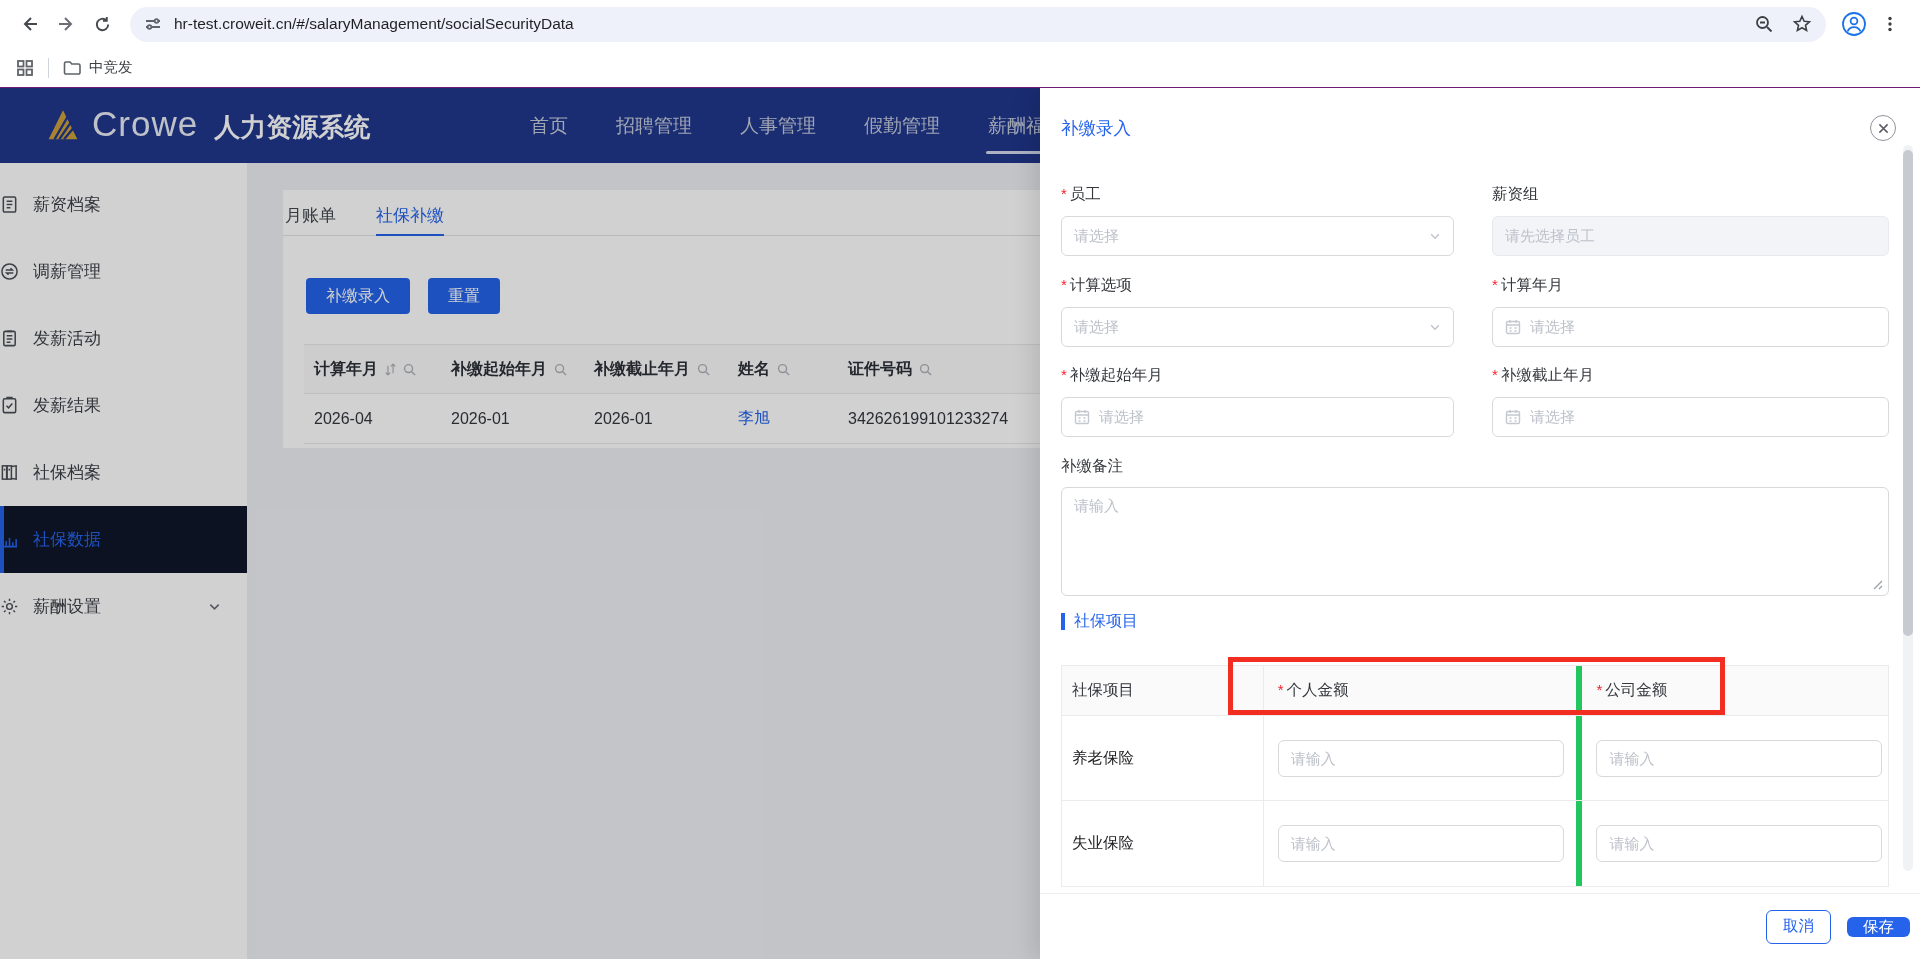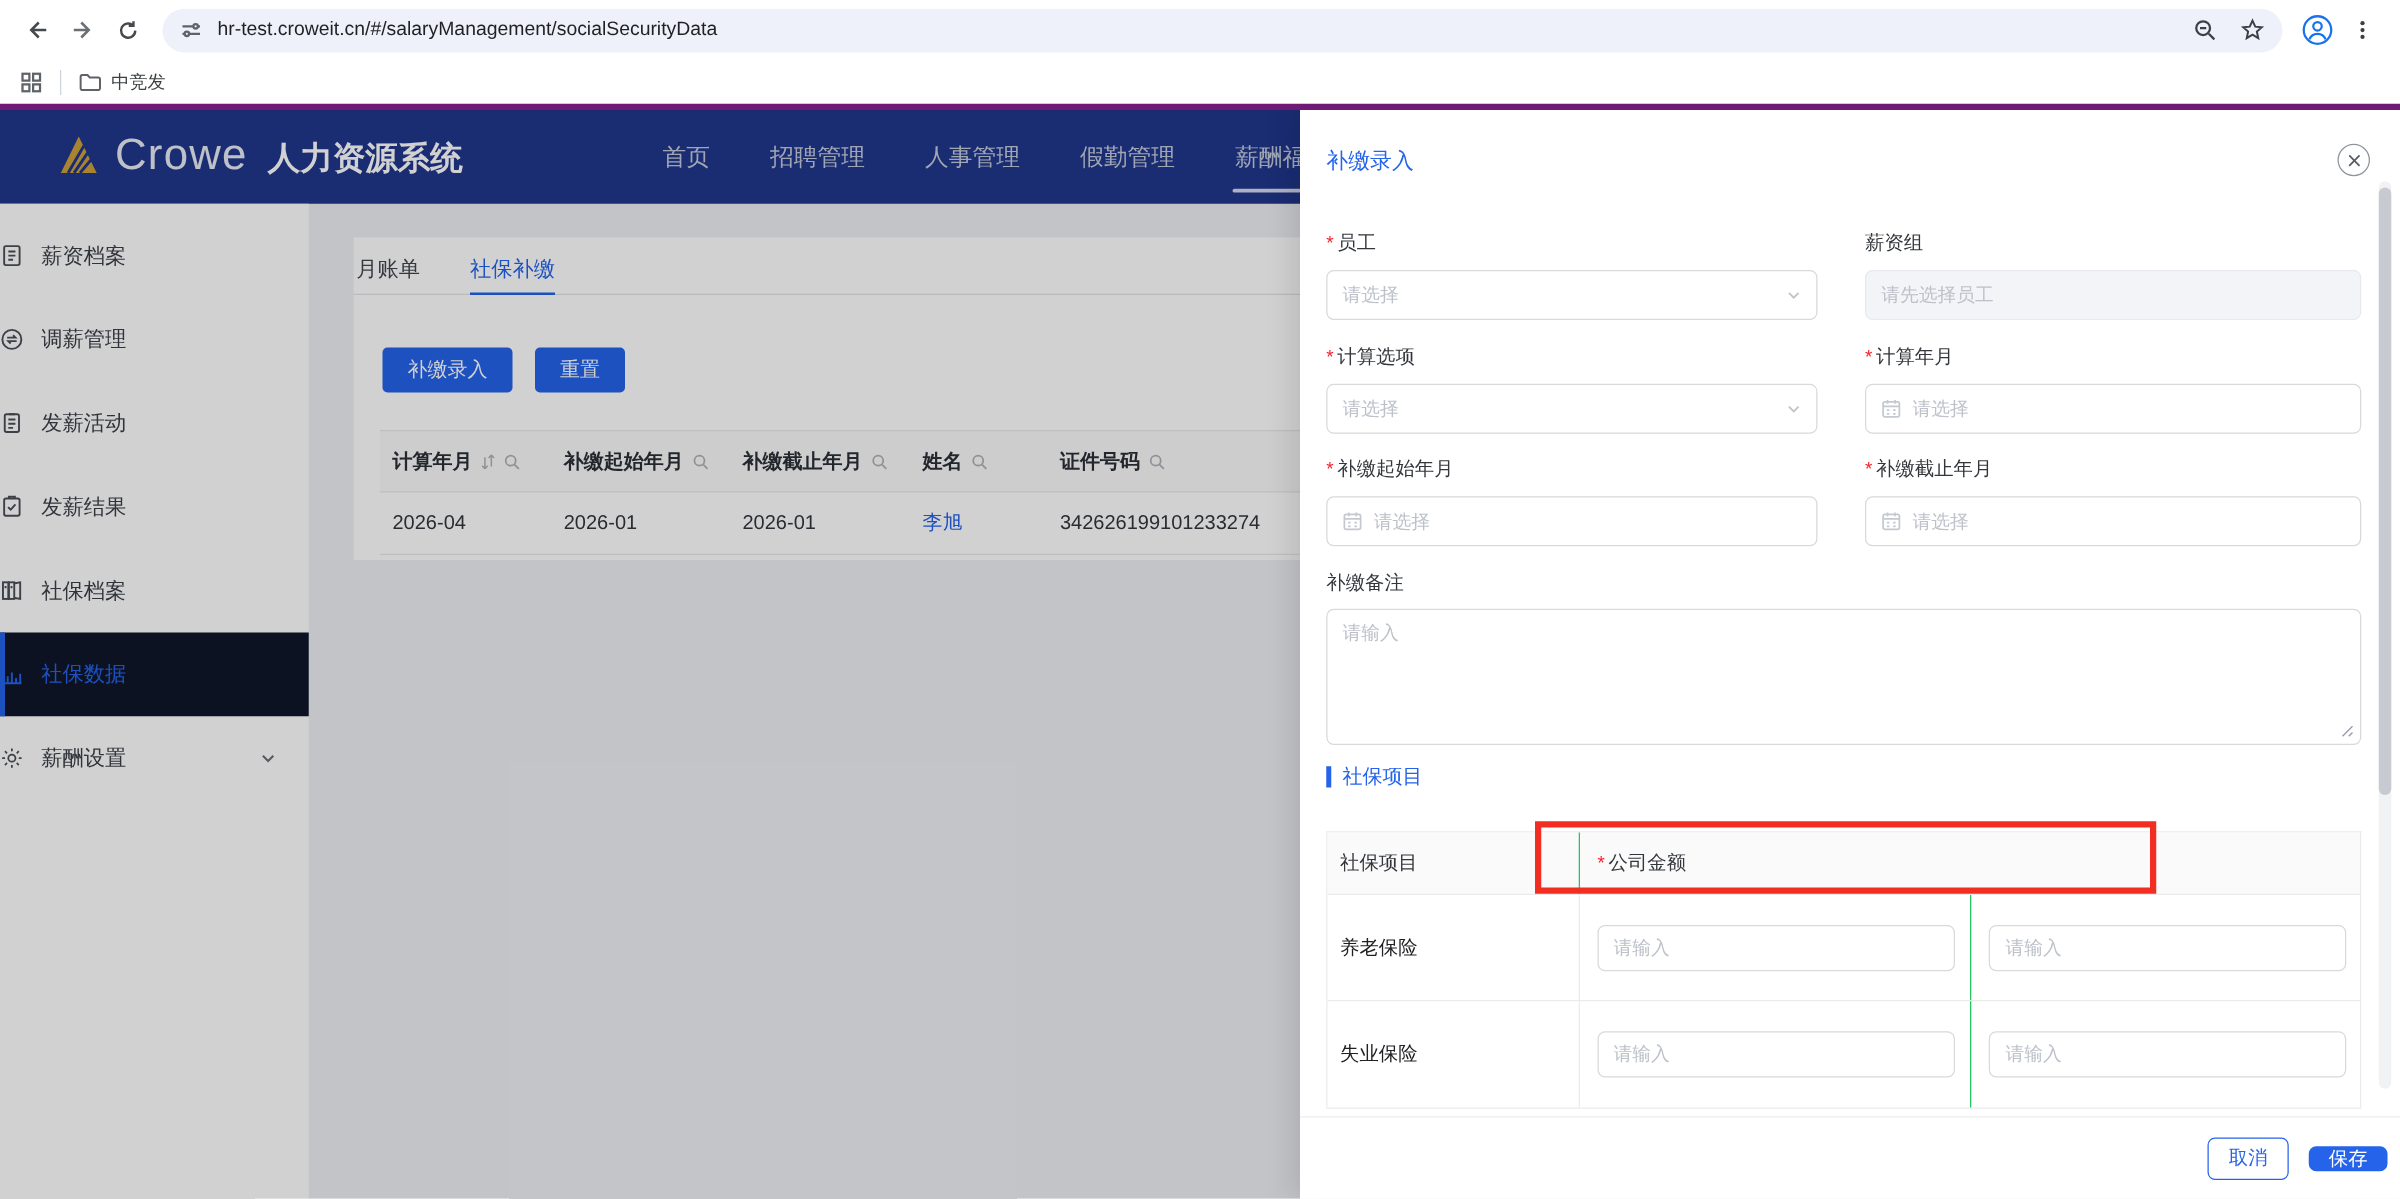--- a/index.html
+++ b/index.html
@@ -12,21 +12,21 @@
   .toolbar { position:absolute; top:0; left:0; width:1920px; height:48px; background:#fff;
              display:flex; align-items:center; padding:0 12px; z-index:100; }
   .tb-btn { width:36px; height:36px; border-radius:50%; display:flex; align-items:center;
             justify-content:center; color:#45484d; flex:0 0 auto; }
   .omnibox { flex:1; height:35px; background:#eef1f9; border-radius:18px; display:flex;
              align-items:center; padding:0 14px; margin:0 10px; }
   .omni-url { flex:1; font-size:15.5px; color:#1f2125; margin-left:12px; white-space:nowrap;
               overflow:hidden; }
   .omni-right { display:flex; align-items:center; gap:18px; color:#3c4043; }
   .bookmarks { position:absolute; top:48px; left:0; width:1920px; height:40px; background:#fff;
-               border-bottom:5px solid #701a75; display:flex; align-items:center; padding:0 16px;
+               border-bottom:1px solid #701a75; display:flex; align-items:center; padding:0 16px;
                z-index:100; }
   .bm-divider { width:1px; height:20px; background:#cfd3da; margin:0 14px; }
   .bm-item { display:flex; align-items:center; gap:8px; font-size:14.5px; color:#3c4043; }
 
   
   .page { position:absolute; top:88px; left:0; width:1920px; height:871px; background:#eef0f4; }
 
   .app-header { position:absolute; top:0; left:0; width:1920px; height:75px; background:#20368c;
                 display:flex; align-items:center; }
   .logo-wrap { display:flex; align-items:baseline; position:absolute; left:46px; top:16px; }
@@ -101,21 +101,21 @@
   .section-label { font-size:16px; color:#2563eb; }
 
   .dtable { position:absolute; left:0; top:577px; width:828px; border:1px solid #ebebeb;
             border-bottom:none; font-size:15.5px; }
   .dt-head { display:flex; height:50px; background:#fafafa; border-bottom:1px solid #ebebeb;
              color:#33363b; }
   .dt-row { display:flex; border-bottom:1px solid #ebebeb; align-items:center; }
   .dt-row.r1 { height:85px; } .dt-row.r2 { height:86px; }
   .dc { display:flex; align-items:center; padding-left:10px; }
   .dc1 { width:201px; } .dc2 { width:314px; border-left:1px solid #ebebeb; align-self:stretch;
-         padding-left:14px; } .dc3 { width:312px; border-left:1px solid #22c55e;
+         padding-left:14px; } .dc3 { width:312px; border-left:6px solid #22c55e;
          align-self:stretch; padding-left:14px; }
   .amt-input { width:286px; height:37px; border:1px solid #d9d9d9; border-radius:6px;
                font-family:inherit; font-size:15px; padding:0 12px; color:#33363b; }
   .amt-input::placeholder { color:#bdc1c9; }
 
   .annotation-box { position:absolute; left:188px; top:569px; width:497px; height:58px;
                     border:5px solid #f12e21; z-index:80; pointer-events:none; }
 
   .dscroll-track { position:absolute; right:7px; top:57px; width:10px; height:726px;
                    background:#f1f2f4; border-radius:5px; }
@@ -465,20 +465,23 @@
       </span>
 
       <div class="section-head" style="top:523px">
         <span class="section-bar"></span>
         <span class="section-label">社保项目</span>
       </div>
 
       <div class="dtable">
         <div class="dt-head">
           <span class="dc dc1">社保项目</span>
+          <span class="dc dc2">
+              <span class="req">个人金额</span>
+            </span>
           <span class="dc dc3">
               <span class="req">公司金额</span>
             </span>
         </div>
         <div class="dt-row r1">
           <span class="dc dc1">养老保险</span>
           <span class="dc dc2">
               <input class="amt-input" placeholder="请输入" style="">
             </span>
           <span class="dc dc3">

